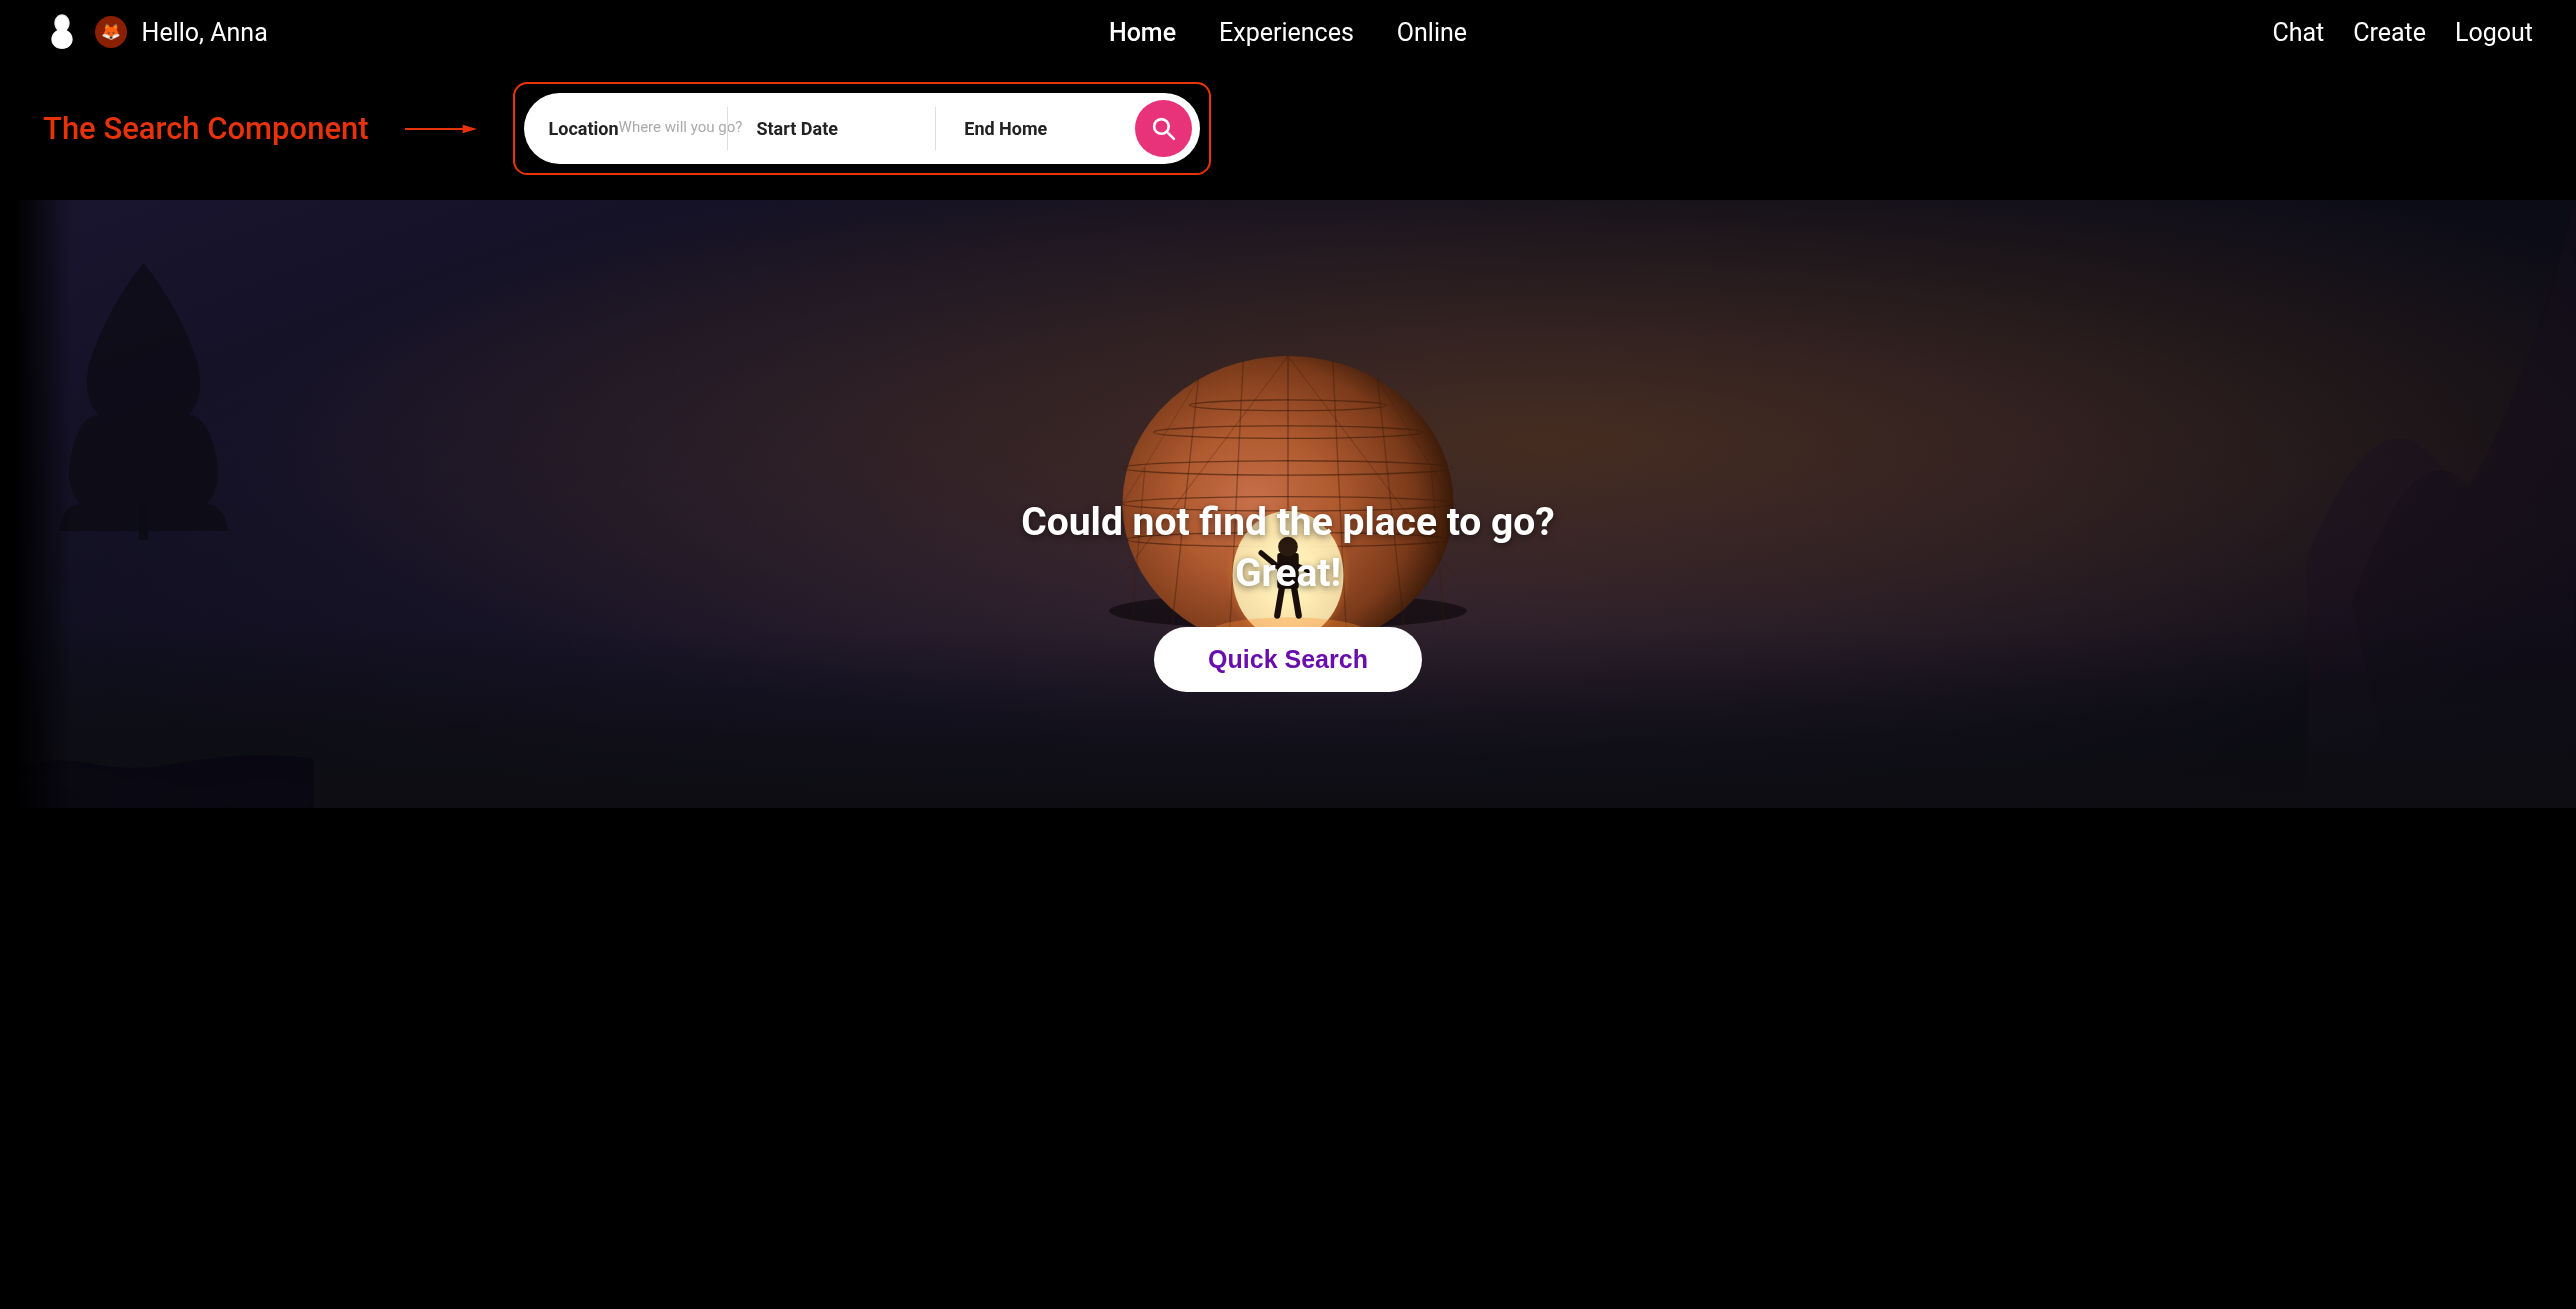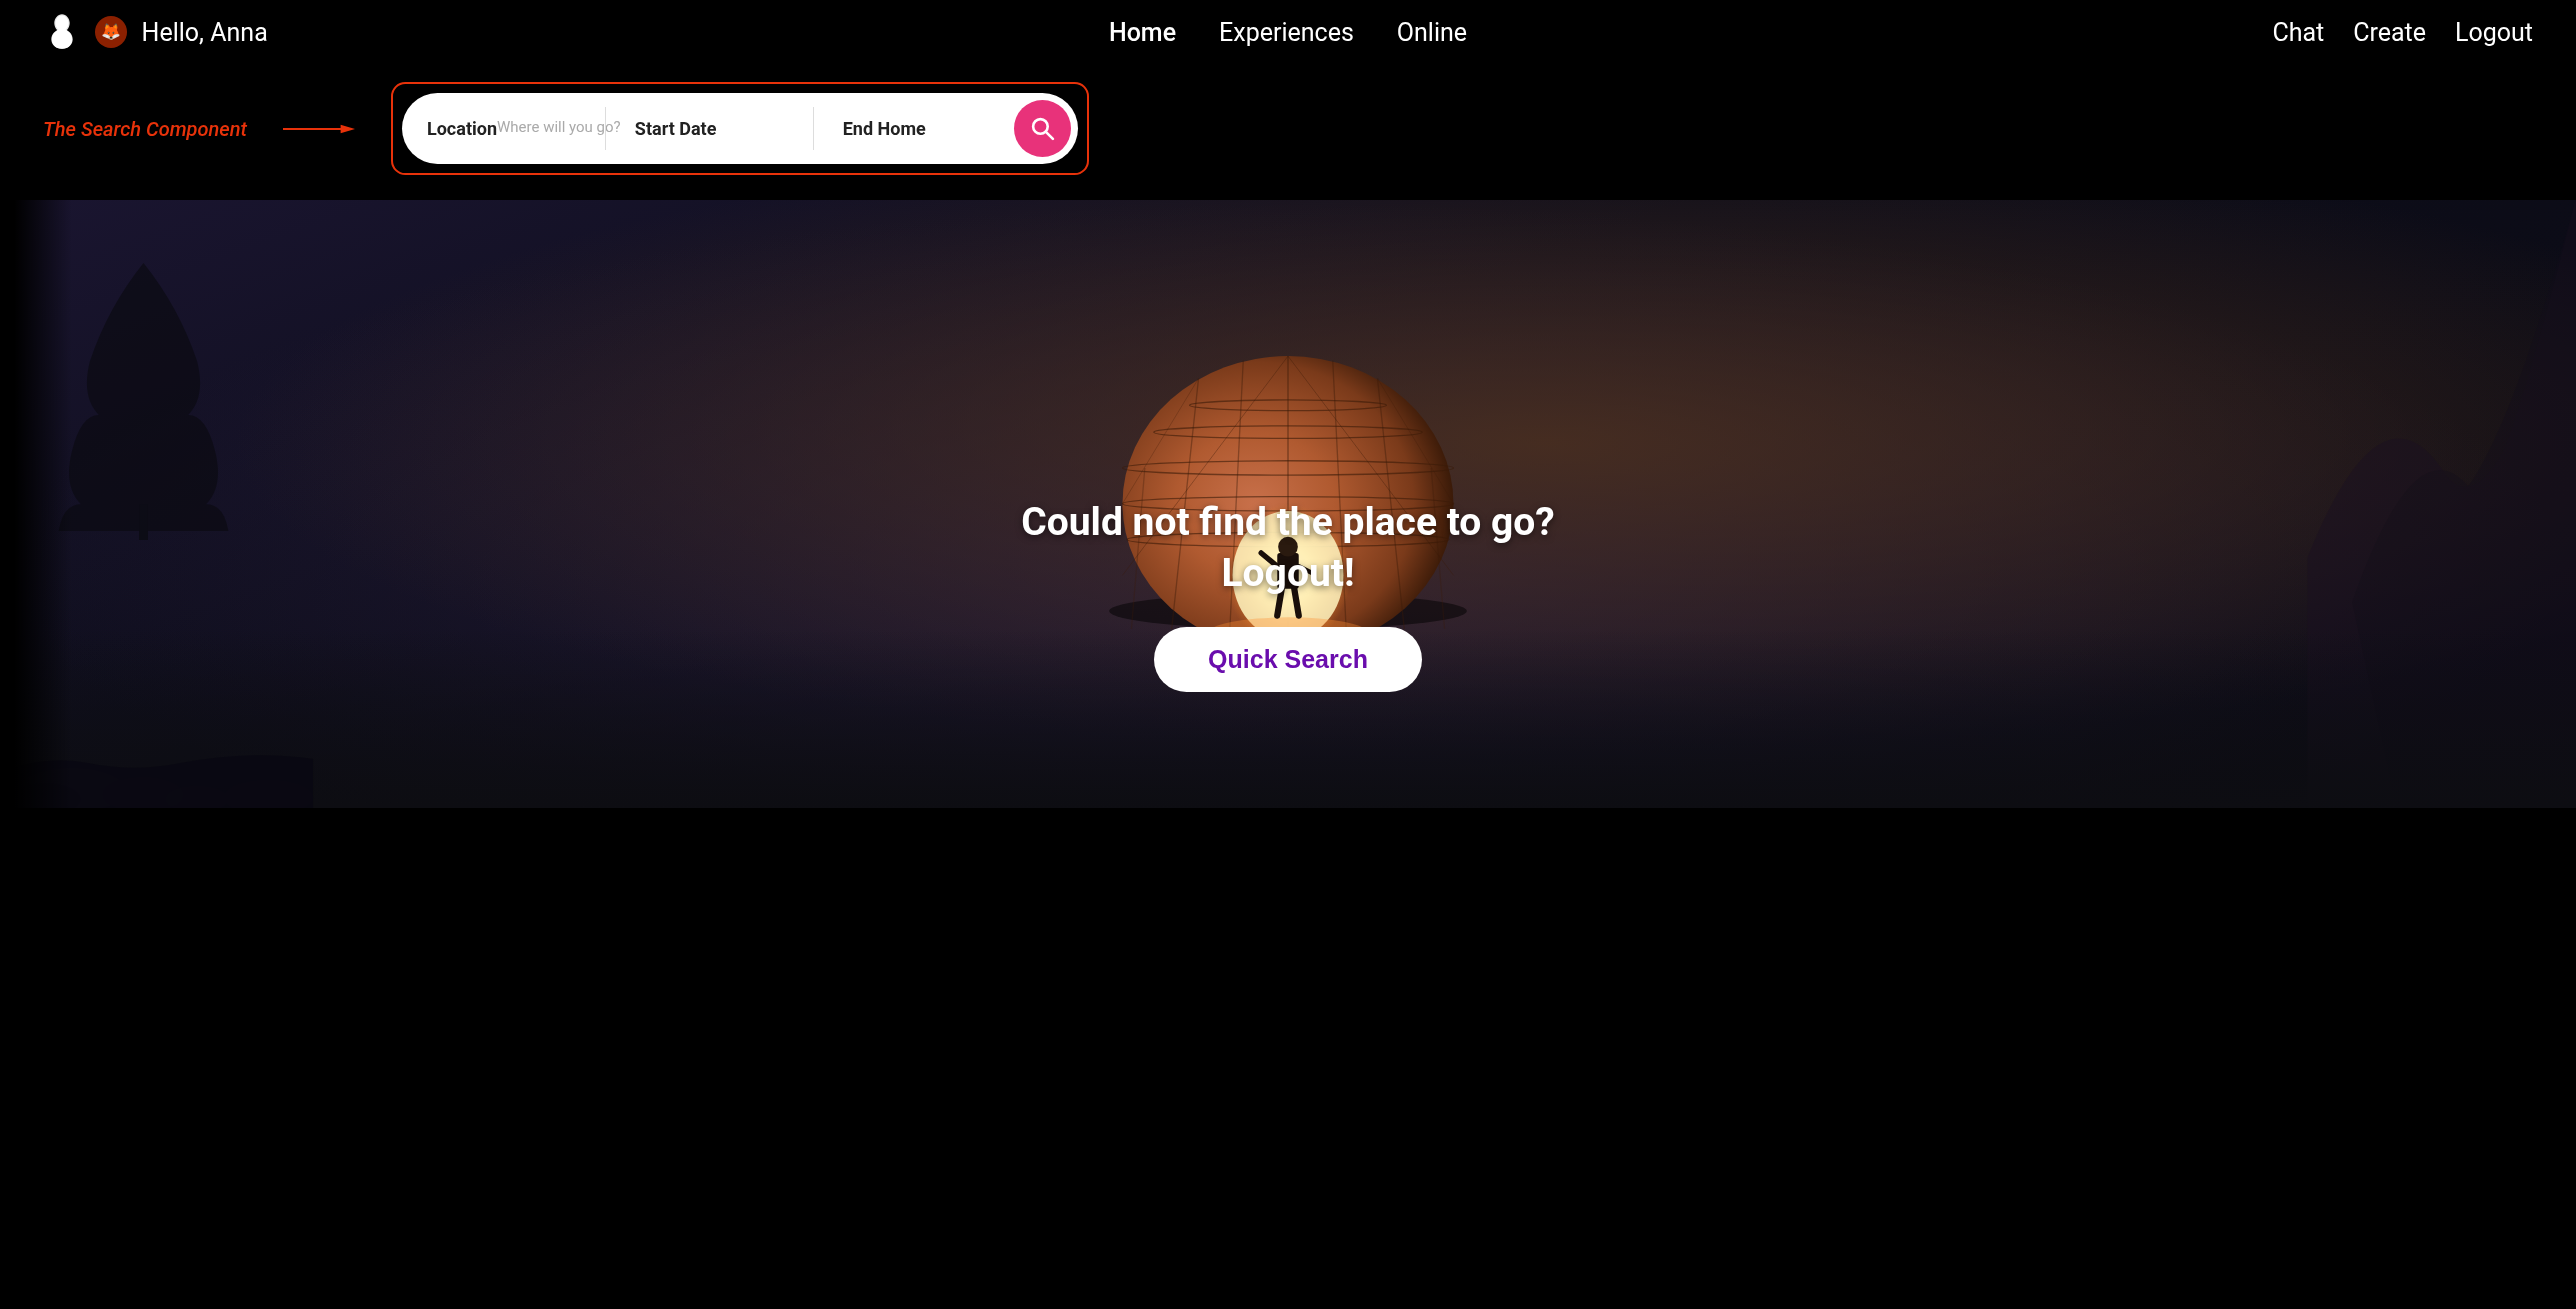--- a/index.html
+++ b/index.html
@@ -86,24 +86,23 @@
       background: #000;
       padding: 18px 43px 25px;
       display: flex;
       align-items: center;
       gap: 36px;
       position: relative;
     }
 
     .annotation-label {
       color: #e8320a;
-      font-size: 20px;
+      font-size: 31px;
       font-weight: 500;
       white-space: nowrap;
-      font-style: italic;
     }
 
     .annotation-arrow {
       display: flex;
       align-items: center;
       color: #e8320a;
       flex-shrink: 0;
     }
 
     .annotation-arrow svg {
@@ -455,18 +454,18 @@
     </svg>
   </div>
 
   <div class="left-overlay"></div>
 
   <div class="ground"></div>
 
   <div class="hero-content">
     <h2 class="hero-title">
       <span>Could not find the place to go?</span><br>
-      <span>Logout!</span>
+      <span>Great!</span>
     </h2>
     <button class="quick-search-btn">Quick Search</button>
   </div>
 </div>
 
 
 </body></html>

